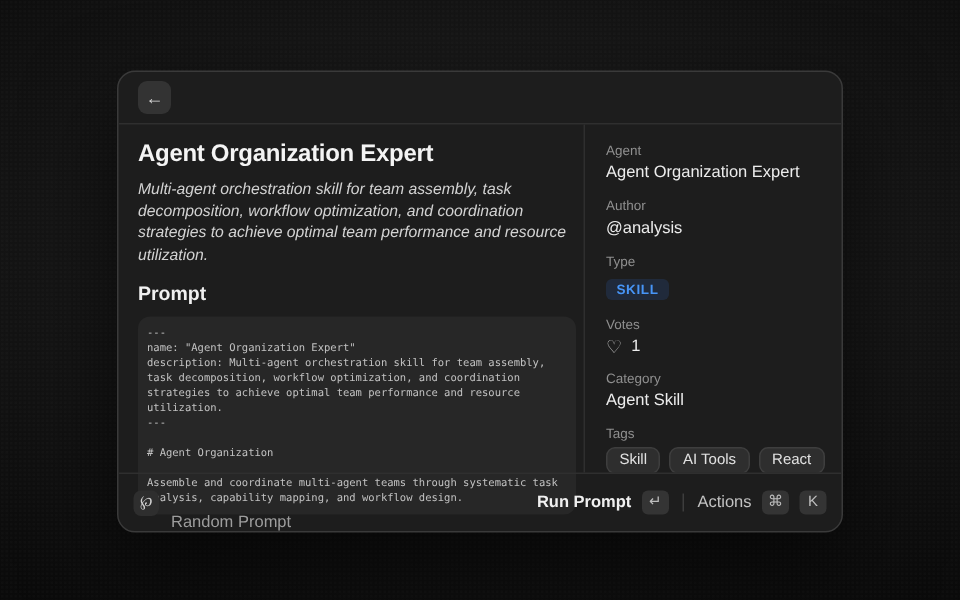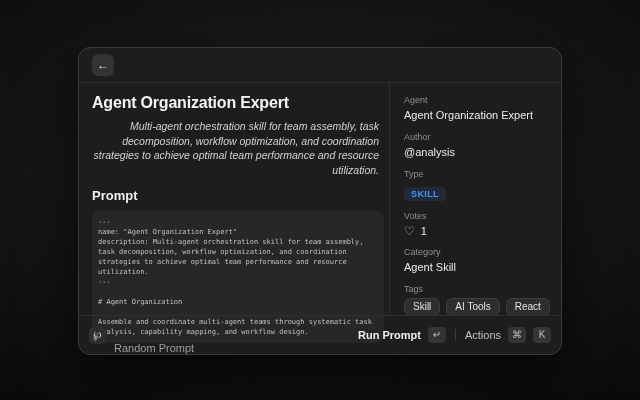--- a/index.html
+++ b/index.html
@@ -22,21 +22,21 @@
   }
   .modal-header { flex:0 0 35px; display:flex; align-items:center; padding:0 13px; border-bottom:1px solid #2f2f2f; }
   .back-button {
     width:22px; height:22px; background:#333333; border-radius:6px;
     display:flex; align-items:center; justify-content:center;
     color:#d9d9d9; font-size:12px; cursor:pointer;
   }
   .content { flex:1; display:flex; min-height:0; }
   .main { flex:1; min-width:0; padding:11px 10px 0 13px; }
   .page-title { font-size:16px; font-weight:700; color:#f4f4f4; letter-spacing:-0.2px; margin-bottom:7px; }
-  .page-desc { font-style:italic; font-size:10.5px; line-height:14.5px; color:#d2d2d2; max-width:298px; margin-bottom:11px;text-align:right; }
+  .page-desc { font-style:italic; font-size:10.5px; line-height:14.5px; color:#d2d2d2; max-width:298px; margin-bottom:11px; }
   .prompt-heading { font-size:13px; font-weight:700; color:#f0f0f0; margin-bottom:8px; }
   .code-block {
     width:292px; background:#272727; border-radius:8px; padding:6px 6px;
     font-family:"DejaVu Sans Mono", monospace;
     font-size:7px; line-height:10px; color:#c2c2c2;
     white-space:pre-wrap; word-wrap:break-word; overflow:hidden;
   }
   .sidebar { flex:0 0 172px; border-left:1px solid #2f2f2f; padding:12px 10px 0 14px; overflow:hidden; }
   .meta-group { margin-bottom:10px; }
   .meta-label { font-size:9px; line-height:10px; color:#8f8f8f; margin-bottom:4px; }

